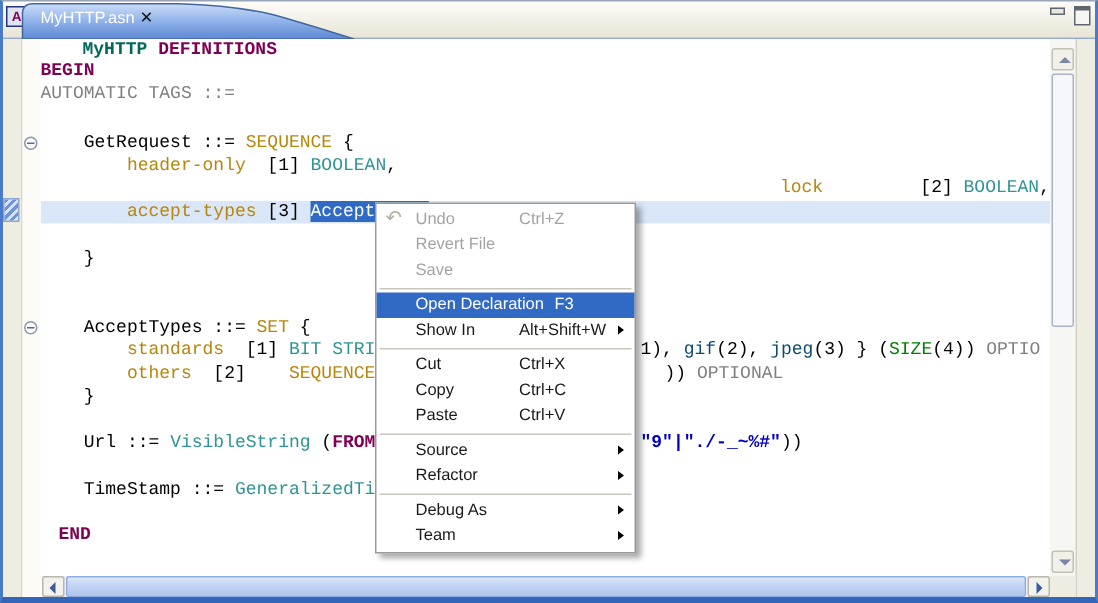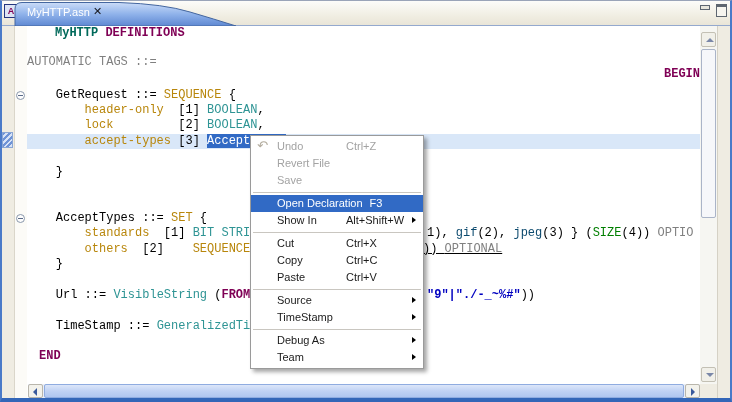--- a/index.html
+++ b/index.html
@@ -140,32 +140,32 @@
         <i></i>
       </div>
       <div class="fold" style="top: 187.8px;">
         <i></i>
       </div>
     </div>
 
   <div class="code">
       <div class="line" style="top: 0px;"><span class="c-mod">MyHTTP</span><span class="c-pln"> </span><span class="c-kw">DEFINITIONS</span></div>
       <div class="line" style="top: 29px;"><span class="c-gry">AUTOMATIC TAGS ::=</span></div>
-      <div class="line" style="top: 41px; text-align: right;"><span class="c-kw">BEGIN</span></div>
+      <div class="line" style="top: 14px;"><span class="c-kw">BEGIN</span></div>
       <div class="line" style="top: 46.2px;"></div>
       <div class="line" style="top: 61.6px;"><span class="c-pln">    GetRequest ::= </span><span class="c-fld">SEQUENCE</span><span class="c-pln"> {</span></div>
       <div class="line" style="top: 77px;"><span class="c-pln">        </span><span class="c-fld">header-only</span><span class="c-pln">  [1] </span><span class="c-typ">BOOLEAN</span><span class="c-pln">,</span></div>
-      <div class="line" style="top: 92.4px;"><span class="c-pln">        </span><span class="c-fld">lock</span><span class="c-pln">         [2] </span><span class="c-typ">BOOLEAN</span><span class="c-pln">,</span></div>
+      <div class="line" style="top: 92.4px; text-align: right;"><span class="c-pln">        </span><span class="c-fld">lock</span><span class="c-pln">         [2] </span><span class="c-typ">BOOLEAN</span><span class="c-pln">,</span></div>
       <div class="line hl" style="top: 107.8px;"><span class="c-pln">        </span><span class="c-fld">accept-types</span><span class="c-pln"> [3] </span><span class="c-sel">AcceptTypes</span><span class="c-pln">,</span></div>
       <div class="line" style="top: 138.6px;"><span class="c-pln">    }</span></div>
       <div class="line" style="top: 154px;"></div>
       <div class="line" style="top: 169.4px;"></div>
       <div class="line" style="top: 184.8px;"><span class="c-pln">    AcceptTypes ::= </span><span class="c-fld">SET</span><span class="c-pln"> {</span></div>
       <div class="line" style="top: 200.2px;"><span class="c-pln">        </span><span class="c-fld">standards</span><span class="c-pln">  [1] </span><span class="c-typ">BIT STRING</span><span class="c-pln"> {</span><span class="rseg" style="left: 400px;"><span class="c-pln">1), </span><span class="c-blu">gif</span><span class="c-pln">(2), </span><span class="c-blu">jpeg</span><span class="c-pln">(3) } (</span><span class="c-grn">SIZE</span><span class="c-pln">(4)) </span><span class="c-gry">OPTIO</span></span></div>
-      <div class="line" style="top: 215.6px;"><span class="c-pln">        </span><span class="c-fld">others</span><span class="c-pln">  [2]    </span><span class="c-fld">SEQUENCE</span><span class="rseg" style="left: 396px; text-decoration: underline;"><span class="c-pln">)) </span><span class="c-gry">OPTIONAL</span></span></div>
+      <div class="line" style="top: 215.6px;"><span class="c-pln">        </span><span class="c-fld">others</span><span class="c-pln">  [2]    </span><span class="c-fld">SEQUENCE</span><span class="rseg" style="left: 416px;"><span class="c-pln">)) </span><span class="c-gry">OPTIONAL</span></span></div>
       <div class="line" style="top: 231px;"><span class="c-pln">    }</span></div>
       <div class="line" style="top: 246.4px;"></div>
       <div class="line" style="top: 261.8px;"><span class="c-pln">    Url ::= </span><span class="c-typ">VisibleString</span><span class="c-pln"> (</span><span class="c-kw">FROM</span><span class="rseg" style="left: 400px;"><span class="c-str">"9"|"./-_~%#"</span><span class="c-pln">))</span></span></div>
       <div class="line" style="top: 277.2px;"></div>
       <div class="line" style="top: 292.6px;"><span class="c-pln">    TimeStamp ::= </span><span class="c-typ">GeneralizedTime</span></div>
       <div class="line" style="top: 308px;"></div>
       <div class="line" style="top: 323.4px; margin-left: 12px;"><span class="c-kw">END</span></div>
     </div>
 
   <div class="vscroll">
@@ -196,19 +196,19 @@
       <div class="mi dis"><span>Save</span></div>
       <div class="msep"></div>
       <div class="mi selrow"><span>Open Declaration</span><span class="inline-sc">F3</span></div>
       <div class="mi"><span>Show In</span><span class="sc">Alt+Shift+W</span><i class="arrow"></i></div>
       <div class="msep"></div>
       <div class="mi"><span>Cut</span><span class="sc">Ctrl+X</span></div>
       <div class="mi"><span>Copy</span><span class="sc">Ctrl+C</span></div>
       <div class="mi"><span>Paste</span><span class="sc">Ctrl+V</span></div>
       <div class="msep"></div>
       <div class="mi"><span>Source</span><i class="arrow"></i></div>
-      <div class="mi"><span>TimeStamp</span><i class="arrow"></i></div>
+      <div class="mi"><span>Refactor</span><i class="arrow"></i></div>
       <div class="msep"></div>
       <div class="mi"><span>Debug As</span><i class="arrow"></i></div>
       <div class="mi"><span>Team</span><i class="arrow"></i></div>
     </div>
 
 </div>
 
 </body></html>

